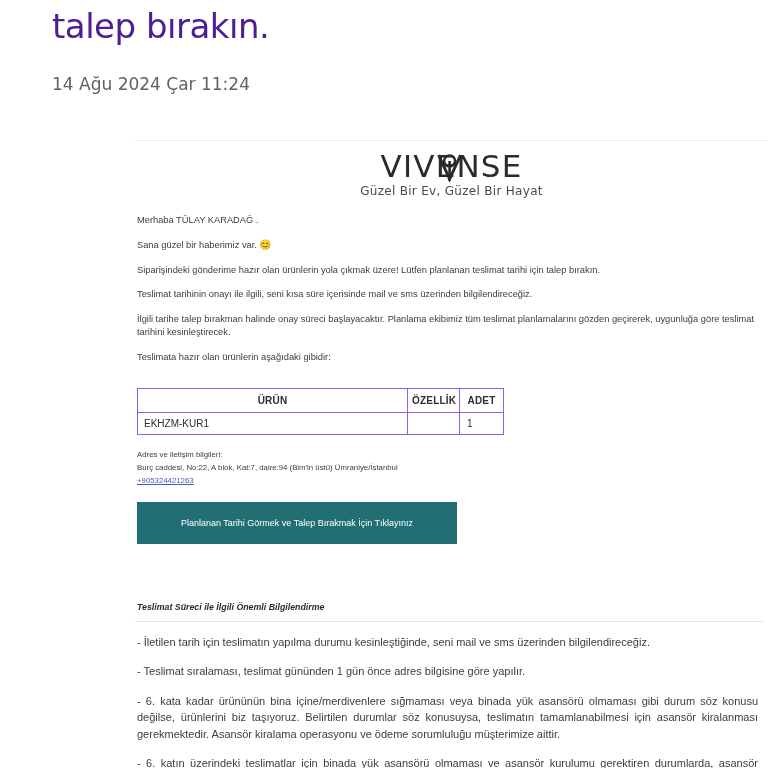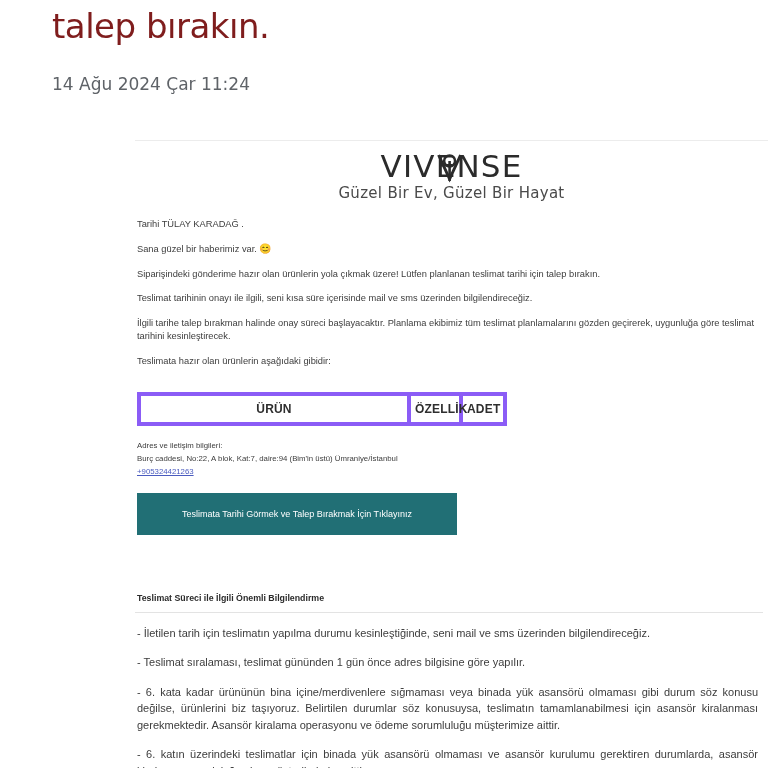--- a/index.html
+++ b/index.html
@@ -11,21 +11,21 @@
     overflow: hidden;
   }
   .page { position: relative; width: 768px; height: 768px; background:#fff; }
 
   
   .notif-head { padding: 0 0 0 52px; }
   .notif-title {
     font-size: 34px;
     line-height: 1.18;
     font-weight: 400;
-    color: #7f1d1d;
+    color: #4c1d95;
     letter-spacing: -0.5px;
     margin: 0;
     padding-top: 6px;
     font-family: "DejaVu Sans", sans-serif;
   }
   .notif-date {
     font-size: 17px;
     color: #5f6368;
     margin-top: 28px;
     font-family: "DejaVu Sans", sans-serif;
@@ -58,21 +58,21 @@
     font-weight: 400;
     font-family: "DejaVu Sans", sans-serif;
   }
   .logo-glyph {
     position: absolute;
     left: 50%;
     transform: translateX(-58%);
     top: 1px;
   }
   .logo-tag {
-    font-size: 15px;
+    font-size: 12px;
     color: #4a4a4a;
     letter-spacing: 0.3px;
     margin-top: 2px;
     font-family: "DejaVu Sans", sans-serif;
   }
 
   .body-area { padding: 10px 0 0 0; }
 
   .p {
     font-size: 9.3px;
@@ -86,22 +86,22 @@
   .emoji { font-size: 10px; }
 
   
   table.products {
     border-collapse: collapse;
     width: 366px;
     margin: 6px 0 14px 2px;
     table-layout: fixed;
   }
   table.products th, table.products td {
-    border: 4px solid #8b5cf6;
-    font-size: 12px;
+    border: 1px solid #8b5cf6;
+    font-size: 10px;
     color: #2e2e2e;
     padding: 5px 6px;
     font-weight: 400;
   }
   table.products th {
     text-align: center;
     font-weight: 700;
     letter-spacing: .2px;
     padding: 6px 4px;
   }
@@ -138,20 +138,21 @@
     font-family: "Liberation Sans", sans-serif;
   }
 
   
   .info-block { margin-top: 58px; padding: 0 4px 0 2px; }
   .info-head {
     font-size: 8.8px;
     font-weight: 700;
     color: #2b2b2b;
     margin: 0 0 9px 0;
+    font-style: italic;
   }
   .divider {
     height: 1px;
     background: #e3e3e3;
     width: 628px;
     margin: 0 0 12px -2px;
   }
   .info-item {
     font-size: 11px;
     line-height: 1.5;
@@ -183,21 +184,21 @@
             <circle cx="15" cy="9" r="5.5" fill="none" stroke="#2b2b2b" stroke-width="2.6"></circle>
             <path d="M15 9 L15 29" stroke="#2b2b2b" stroke-width="2.6" fill="none"></path>
           </svg>
         </span>
       </div>
       <div class="logo-tag">Güzel Bir Ev, Güzel Bir Hayat</div>
     </div>
 
     <div class="body-area">
 
-      <p class="p">Tarihi TÜLAY KARADAĞ .</p>
+      <p class="p">Merhaba TÜLAY KARADAĞ .</p>
 
       <p class="p">
         <span>Sana güzel bir haberimiz var.</span>
         <span class="emoji">😊</span>
       </p>
 
       <p class="p">Siparişindeki gönderime hazır olan ürünlerin yola çıkmak üzere!  Lütfen planlanan teslimat tarihi için talep bırakın.</p>
       <p class="p">Teslimat tarihinin onayı ile ilgili, seni kısa süre içerisinde mail ve sms üzerinden bilgilendireceğiz.</p>
       <p class="p">İlgili tarihe talep bırakman halinde onay süreci başlayacaktır. Planlama ekibimiz tüm teslimat planlamalarını gözden geçirerek, uygunluğa göre teslimat tarihini kesinleştirecek.</p>
       <p class="p tight">Teslimata hazır olan ürünlerin aşağıdaki gibidir:</p>
@@ -209,30 +210,35 @@
             <col class="c-qty">
         </colgroup>
         <thead>
           <tr>
             <th>ÜRÜN</th>
             <th>ÖZELLİK</th>
             <th>ADET</th>
           </tr>
         </thead>
         <tbody>
+          <tr>
+            <td class="name">EKHZM-KUR1</td>
+            <td class="feat"></td>
+            <td class="qty">1</td>
+          </tr>
         </tbody>
       </table>
 
       <div class="addr">
         <span class="lbl">Adres ve iletişim bilgileri:</span>
         <span class="lbl">Burç caddesi, No:22, A blok, Kat:7, daire:94 (Bim'in üstü) Ümraniye/İstanbul</span>
         <a href="#">+905324421263</a>
       </div>
 
-      <a class="cta" href="#">Teslimata Tarihi Görmek ve Talep Bırakmak İçin Tıklayınız</a>
+      <a class="cta" href="#">Planlanan Tarihi Görmek ve Talep Bırakmak İçin Tıklayınız</a>
 
       <div class="info-block">
         <div class="info-head">Teslimat Süreci ile İlgili Önemli Bilgilendirme</div>
         <div class="divider"></div>
 
         <p class="info-item nojust">- İletilen tarih için teslimatın yapılma durumu kesinleştiğinde, seni mail ve sms üzerinden bilgilendireceğiz.</p>
         <p class="info-item nojust">- Teslimat sıralaması, teslimat gününden 1 gün önce adres bilgisine göre yapılır.</p>
         <p class="info-item">- 6. kata kadar ürününün bina içine/merdivenlere sığmaması veya binada yük asansörü olmaması gibi durum söz konusu değilse, ürünlerini biz taşıyoruz. Belirtilen durumlar söz konusuysa, teslimatın tamamlanabilmesi için asansör kiralanması gerekmektedir. Asansör kiralama operasyonu ve ödeme sorumluluğu müşterimize aittir.</p>
         <p class="info-item">- 6. katın üzerindeki teslimatlar için binada yük asansörü olmaması ve asansör kurulumu gerektiren durumlarda, asansör kiralama sorumluluğu yine müşterilerimize aittir.</p>
 

